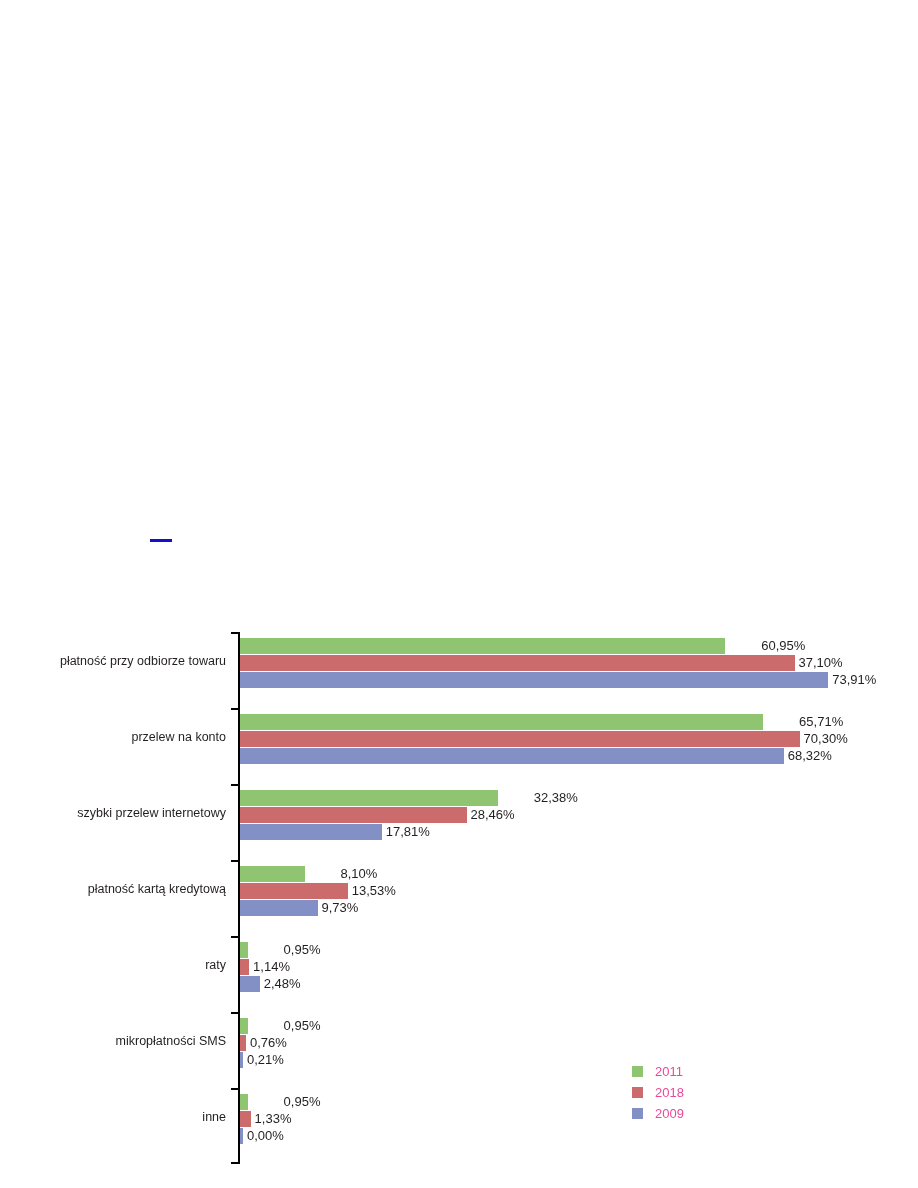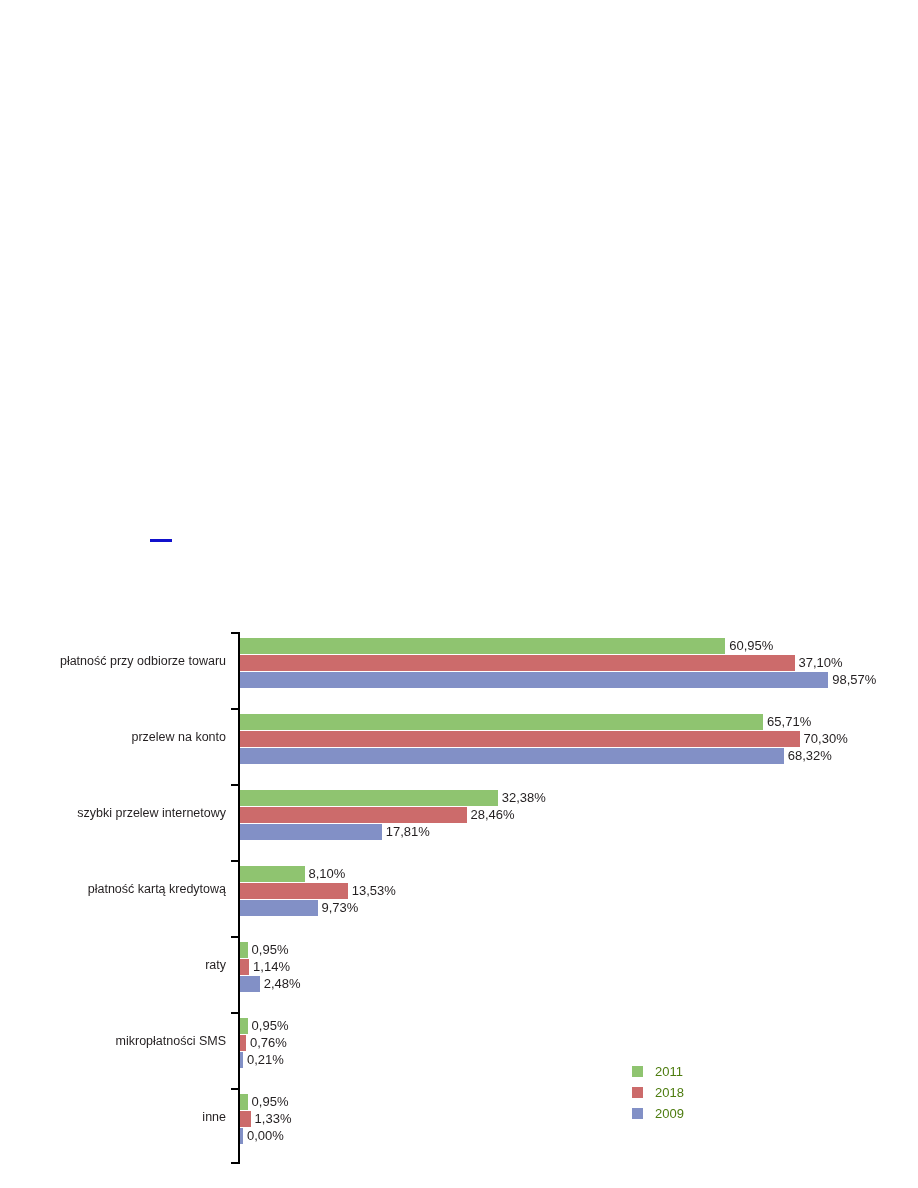--- a/index.html
+++ b/index.html
@@ -90,21 +90,21 @@
     line-height: 14px;
   }
 
   .barrow {
     position: absolute;
     left: 0;
     height: 16px;
     display: flex;
     align-items: center;
   }
-  .barrow.r0 { top: 6px; }
+  .barrow.r0 { top: 6px; gap: 32px; }
   .barrow.r1 { top: 23px; }
   .barrow.r2 { top: 40px; }
 
   .bar {
     height: 16px;
     flex: 0 0 auto;
   }
   .bar.s2011 { background: #8fc470; }
   .bar.s2010 { background: #cc6b6b; }
   .bar.s2009 { background: #8290c6; }
@@ -132,21 +132,21 @@
   .legend-swatch {
     width: 11px;
     height: 11px;
     flex: 0 0 auto;
   }
   .legend-swatch.s2011 { background: #8fc470; }
   .legend-swatch.s2010 { background: #cc6b6b; }
   .legend-swatch.s2009 { background: #8290c6; }
   .legend-label {
     font-size: 13px;
-    color: #4d7c0f;
+    color: #ec4899;
     margin-left: 12px;
     line-height: 13px;
   }
 </style>
 </head>
 <body>
 
 <div id="page">
 
   <div id="stray-rule"></div>
@@ -160,21 +160,21 @@
           <div class="barrow r0">
             <div class="bar s2011" style="width: 485.2px; background: rgb(143, 196, 112);"></div>
             <span class="bar-value">60,95%</span>
           </div>
           <div class="barrow r1">
             <div class="bar s2010" style="width: 554.5px; background: rgb(204, 107, 107);"></div>
             <span class="bar-value">37,10%</span>
           </div>
           <div class="barrow r2">
             <div class="bar s2009" style="width: 588.3px; background: rgb(130, 144, 198);"></div>
-            <span class="bar-value">98,57%</span>
+            <span class="bar-value">73,91%</span>
           </div>
         </div>
         <div class="group" style="top: 76px;">
           <div class="tick" style="top: 0px;"></div>
           <div class="cat-label">przelew na konto</div>
           <div class="barrow r0">
             <div class="bar s2011" style="width: 523.1px; background: rgb(143, 196, 112);"></div>
             <span class="bar-value">65,71%</span>
           </div>
           <div class="barrow r1">

